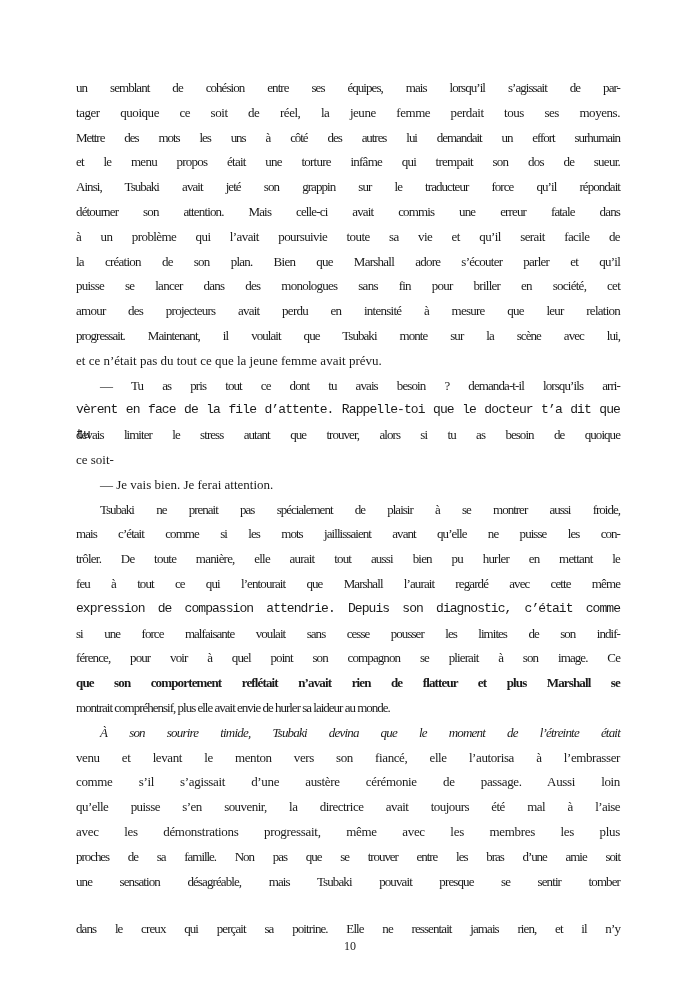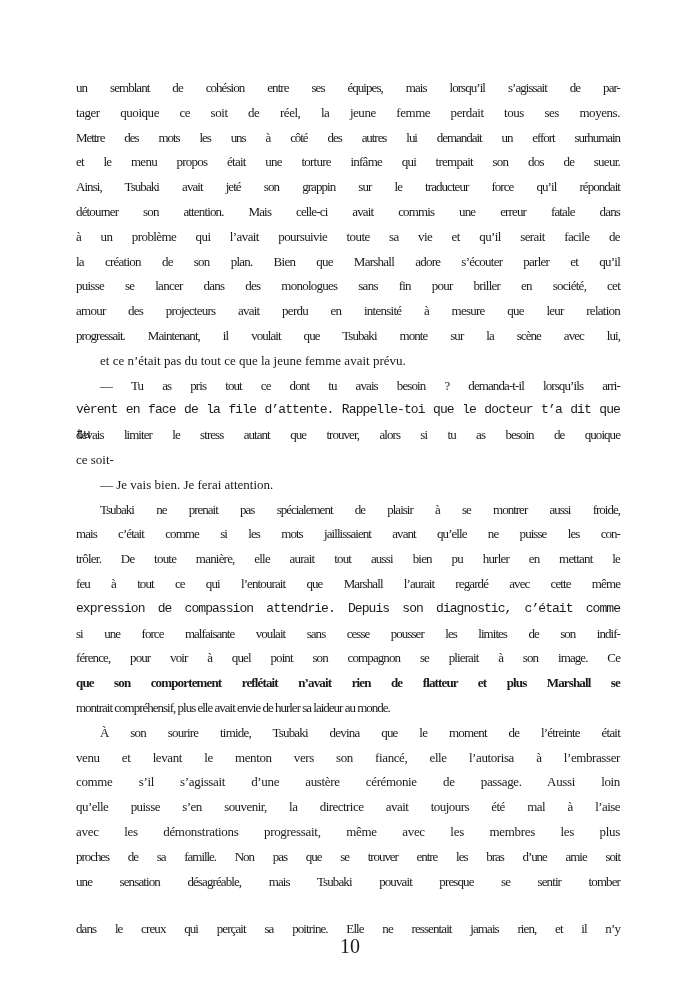--- a/index.html
+++ b/index.html
@@ -36,42 +36,42 @@
   }
   .line.indent {
     padding-left: 24px;
   }
   .page-number {
     position: absolute;
     left: 0;
     width: 700px;
     top: 936px;
     text-align: center;
-    font-size: 20px;
+    font-size: 12px;
     line-height: 20px;
   }
 </style>
 </head>
 <body>
 
 <div class="page-body" id="page-body">
 
   <div>
     <span class="line" style="white-space: normal; word-spacing: 0px; letter-spacing: -0.95px;">un semblant de cohésion entre ses équipes, mais lorsqu’il s’agissait de par-</span>
     <span class="line" style="white-space: normal; word-spacing: 0px; letter-spacing: -0.45px;">tager quoique ce soit de réel, la jeune femme perdait tous ses moyens.</span>
     <span class="line" style="white-space: normal; word-spacing: 0px; letter-spacing: -1.05px;">Mettre des mots les uns à côté des autres lui demandait un effort surhumain</span>
     <span class="line" style="white-space: normal; word-spacing: 0px; letter-spacing: -0.75px;">et le menu propos était une torture infâme qui trempait son dos de sueur.</span>
     <span class="line" style="white-space: normal; word-spacing: 0px; letter-spacing: -0.95px;">Ainsi, Tsubaki avait jeté son grappin sur le traducteur force qu’il répondait</span>
     <span class="line" style="white-space: normal; word-spacing: 0px; letter-spacing: -0.85px;">détourner son attention. Mais celle-ci avait commis une erreur fatale dans</span>
     <span class="line" style="white-space: normal; word-spacing: 0px; letter-spacing: -0.6px;">à un problème qui l’avait poursuivie toute sa vie et qu’il serait facile de</span>
     <span class="line" style="white-space: normal; word-spacing: 0px; letter-spacing: -0.75px;">la création de son plan. Bien que Marshall adore s’écouter parler et qu’il</span>
     <span class="line" style="white-space: normal; word-spacing: 0px; letter-spacing: -0.75px;">puisse se lancer dans des monologues sans fin pour briller en société, cet</span>
     <span class="line" style="white-space: normal; word-spacing: 0px; letter-spacing: -0.75px;">amour des projecteurs avait perdu en intensité à mesure que leur relation</span>
     <span class="line" style="white-space: normal; word-spacing: 0px; letter-spacing: -0.95px;">progressait. Maintenant, il voulait que Tsubaki monte sur la scène avec lui,</span>
-    <span class="line last" style="white-space: normal; word-spacing: 0px; margin-left: 24px;">et ce n’était pas du tout ce que la jeune femme avait prévu.</span>
+    <span class="line last" style="white-space: normal; word-spacing: 0px;">et ce n’était pas du tout ce que la jeune femme avait prévu.</span>
   </div>
 
   <div>
     <span class="line indent" style="white-space: normal; word-spacing: 0px; letter-spacing: -0.9px;">— Tu as pris tout ce dont tu avais besoin ? demanda-t-il lorsqu’ils arri-</span>
     <span class="line" style="white-space: normal; word-spacing: 0px; letter-spacing: -0.9px; font-family: Liberation Mono, monospace;">vèrent en face de la file d’attente. Rappelle-toi que le docteur t’a dit que tu</span>
     <span class="line" style="white-space: normal; word-spacing: 0px; letter-spacing: -0.95px;">devais limiter le stress autant que trouver, alors si tu as besoin de quoique</span>
     <span class="line last" style="white-space: normal; word-spacing: 0px;">ce soit-</span>
   </div>
 
   <div>
@@ -84,21 +84,21 @@
     <span class="line" style="white-space: normal; word-spacing: 0px; letter-spacing: -0.8px;">trôler. De toute manière, elle aurait tout aussi bien pu hurler en mettant le</span>
     <span class="line" style="white-space: normal; word-spacing: 0px; letter-spacing: -0.9px;">feu à tout ce qui l’entourait que Marshall l’aurait regardé avec cette même</span>
     <span class="line" style="white-space: normal; word-spacing: 0px; letter-spacing: -0.95px; font-family: Liberation Mono, monospace;">expression de compassion attendrie. Depuis son diagnostic, c’était comme</span>
     <span class="line" style="white-space: normal; word-spacing: 0px; letter-spacing: -0.95px;">si une force malfaisante voulait sans cesse pousser les limites de son indif-</span>
     <span class="line" style="white-space: normal; word-spacing: 0px; letter-spacing: -0.9px;">férence, pour voir à quel point son compagnon se plierait à son image. Ce</span>
     <span class="line" style="white-space: normal; word-spacing: 0px; letter-spacing: -0.85px; font-weight: bold;">que son comportement reflétait n’avait rien de flatteur et plus Marshall se</span>
     <span class="line last" style="white-space: normal; word-spacing: 0px; letter-spacing: -1px;">montrait compréhensif, plus elle avait envie de hurler sa laideur au monde.</span>
   </div>
 
   <div>
-    <span class="line indent" style="white-space: normal; word-spacing: 0px; letter-spacing: -0.8px;">À son sourire timide, Tsubaki devina que le moment de l’étreinte était</span>
+    <span class="line indent" style="white-space: normal; word-spacing: 0px; letter-spacing: -0.8px; font-style: italic;">À son sourire timide, Tsubaki devina que le moment de l’étreinte était</span>
     <span class="line" style="white-space: normal; word-spacing: 0px; letter-spacing: -0.4px;">venu et levant le menton vers son fiancé, elle l’autorisa à l’embrasser</span>
     <span class="line" style="white-space: normal; word-spacing: 0px; letter-spacing: -0.35px;">comme s’il s’agissait d’une austère cérémonie de passage. Aussi loin</span>
     <span class="line" style="white-space: normal; word-spacing: 0px; letter-spacing: -0.55px;">qu’elle puisse s’en souvenir, la directrice avait toujours été mal à l’aise</span>
     <span class="line" style="white-space: normal; word-spacing: 0px; letter-spacing: -0.3px;">avec les démonstrations progressait, même avec les membres les plus</span>
     <span class="line" style="white-space: normal; word-spacing: 0px; letter-spacing: -1.05px;">proches de sa famille. Non pas que se trouver entre les bras d’une amie soit</span>
     <span class="line" style="white-space: normal; word-spacing: 0px; letter-spacing: -0.9px;">une sensation désagréable, mais Tsubaki pouvait presque se sentir tomber</span>
     <span class="line" style="white-space: normal; word-spacing: 0px; letter-spacing: -0.9px; margin-top: 23px;">dans le creux qui perçait sa poitrine. Elle ne ressentait jamais rien, et il n’y</span>
   </div>
 </div>
 

